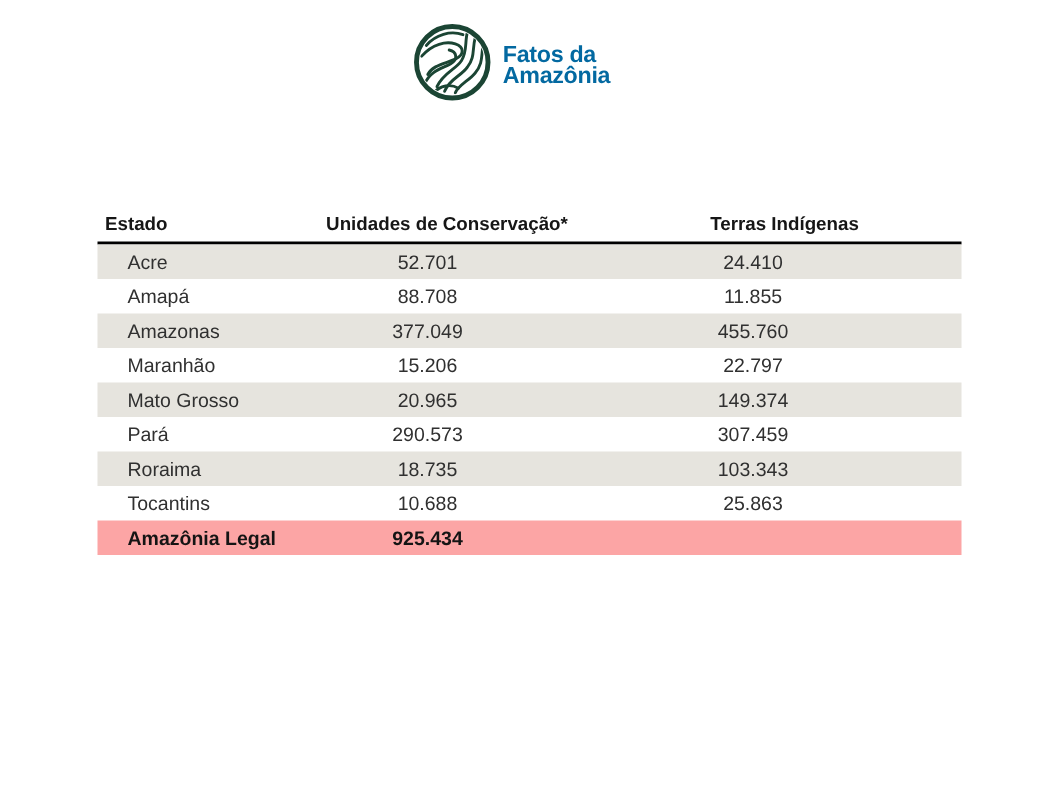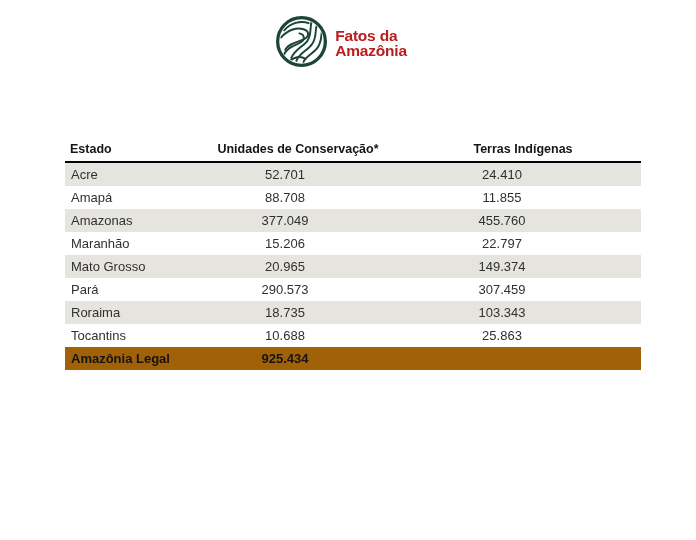--- a/index.html
+++ b/index.html
@@ -21,21 +21,21 @@
     justify-content: center;
     align-items: center;
     gap: 7px;
   }
   .logo-icon { width: 53px; height: 53px; flex: 0 0 auto; }
   .logo-text {
     font-size: 15.5px;
     font-weight: bold;
     line-height: 14.5px;
     letter-spacing: -0.2px;
-    color: #b91c1c;
+    color: #0369a1;
   }
 
   
   .table-wrap {
     position: absolute;
     left: 65px;
     top: 142px;
     width: 576px;
   }
   .thead {
@@ -55,25 +55,25 @@
   .tbody .row {
     display: grid;
     grid-template-columns: 140px 186px 250px;
     align-items: center;
     height: 23px;
     font-size: 13px;
     color: #303030;
   }
   .tbody .row:nth-child(odd) { background: #e6e4de; }
   .tbody .row.total {
-    background: #a16207;
+    background: #fca5a5;
     font-weight: bold;
     color: #141414;
   }
-  .c-estado { padding-left: 6px; white-space: nowrap; }
+  .c-estado { padding-left: 20px; white-space: nowrap; }
   .c-uc { text-align: center; padding-right: 26px; white-space: nowrap; }
   .c-ti { text-align: center; padding-right: 28px; white-space: nowrap; }
 </style>
 </head>
 <body>
 
 <div class="logo">
   <span>
     <svg class="logo-icon" viewBox="0 0 52 52" fill="none">
       <defs>

